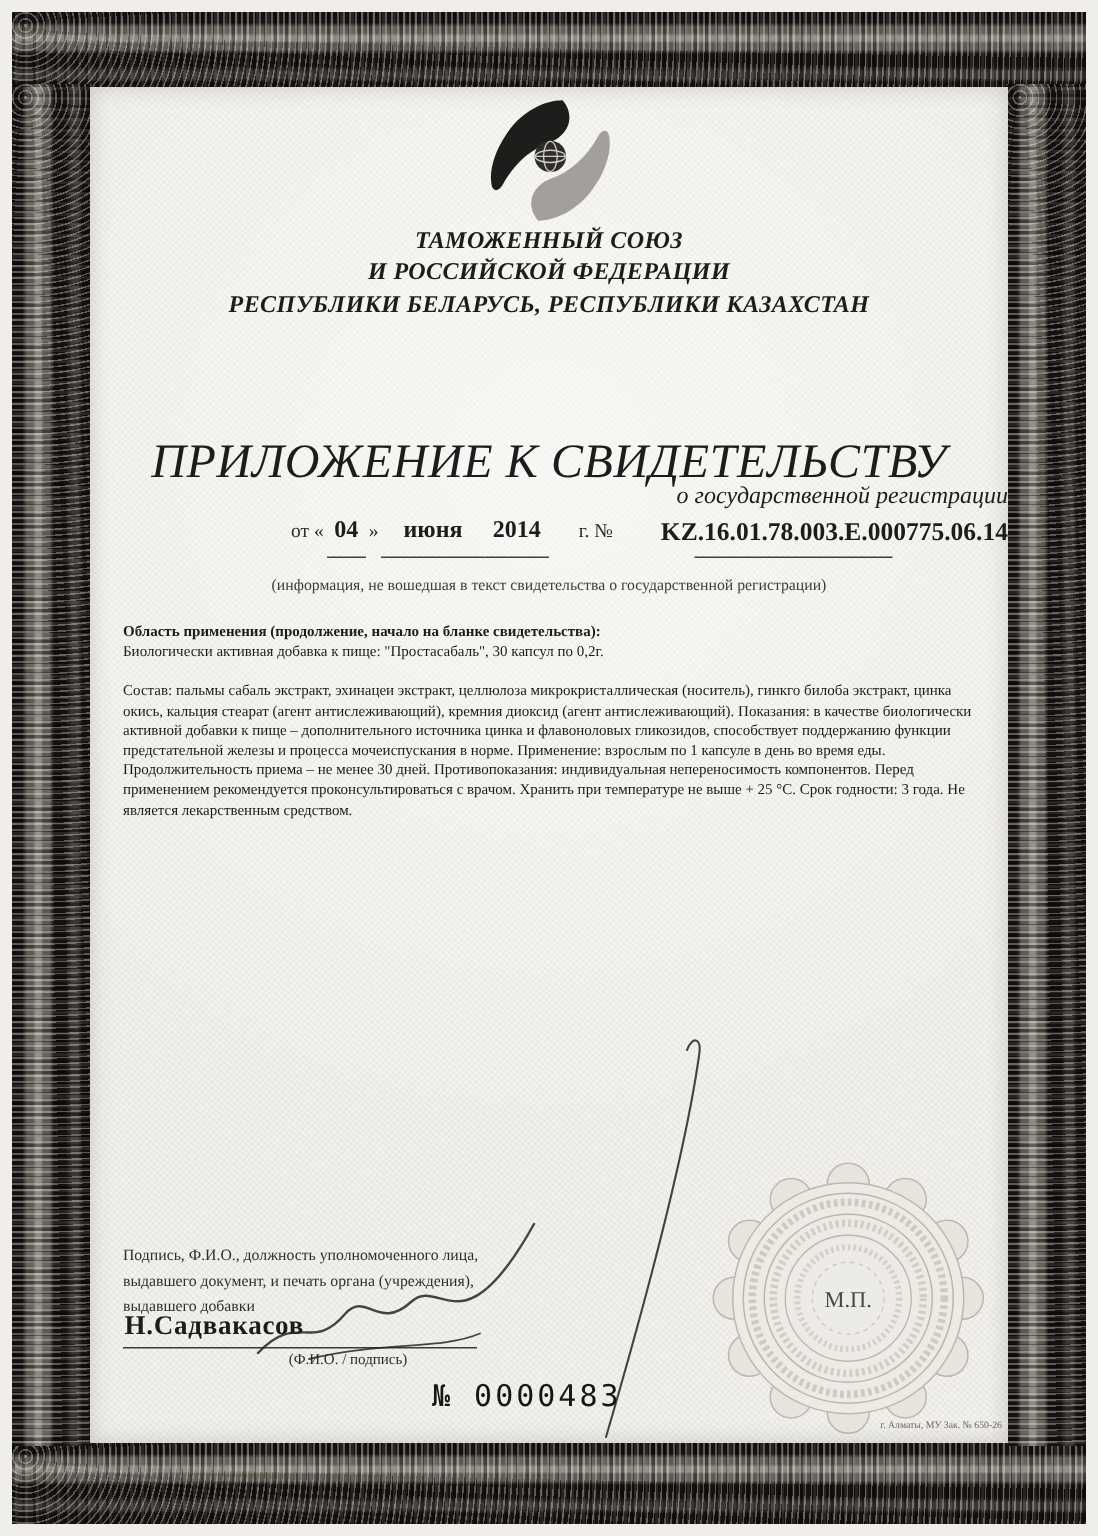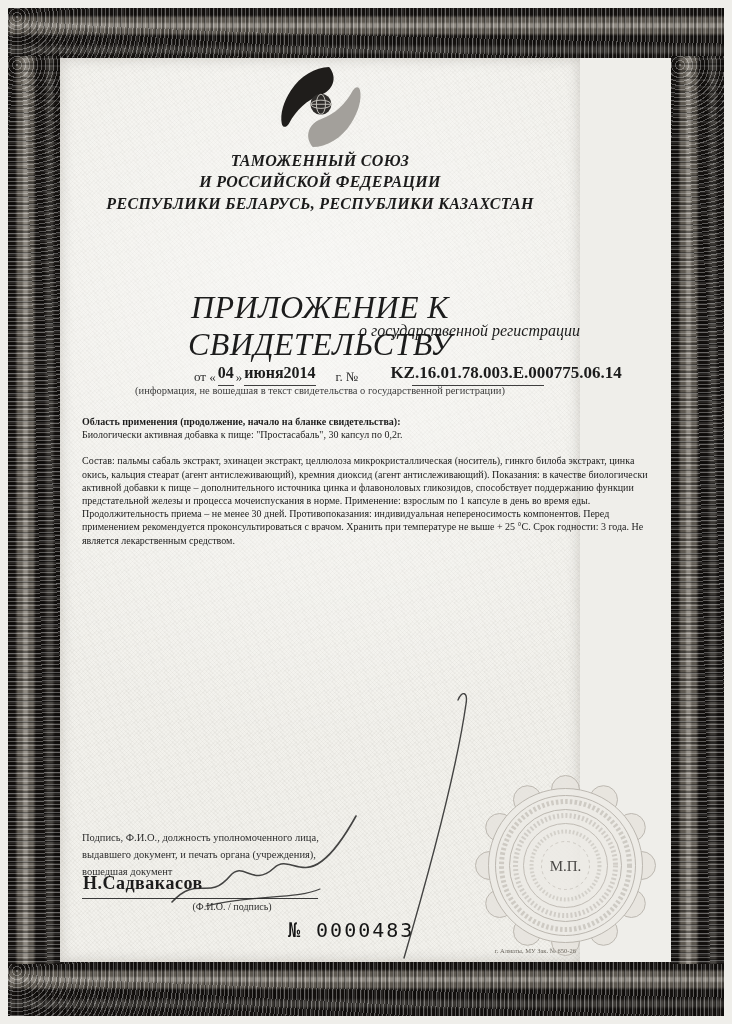--- a/index.html
+++ b/index.html
@@ -27,21 +27,21 @@
     background-image:
       repeating-radial-gradient(circle at 9px 9px, rgba(255,255,255,.30) 0 1px, rgba(255,255,255,0) 1px 4px),
       repeating-linear-gradient(180deg, rgba(0,0,0,.30) 0 2px, rgba(255,255,255,.08) 2px 4px, rgba(0,0,0,0) 4px 7px),
       repeating-linear-gradient(90deg, #14110f 0 7px, #5d5850 10px 14px, #8d8880 16px 19px, #5d5850 21px 25px, #14110f 28px 36px, #3a3733 40px 44px, #14110f 47px 50px);
   }
   .bf-left { left:8px; }
   .bf-right { right:8px; }
 
   
   .paper {
-    position:absolute; left:60px; top:58px; width:520px; height:904px;
+    position:absolute; left:60px; top:58px; width:612px; height:904px;
     background:
       radial-gradient(circle at 50% 28%, rgba(255,255,255,.55), rgba(255,255,255,0) 62%),
       repeating-linear-gradient(43deg, rgba(110,105,95,.05) 0 1px, rgba(0,0,0,0) 1px 3px),
       repeating-linear-gradient(-47deg, rgba(110,105,95,.045) 0 1px, rgba(0,0,0,0) 1px 3px),
       #f2f1ec;
     color:#1c1c1c;
     box-shadow: inset 0 0 14px rgba(90,85,75,.25);
   }
 
   .emblem { position:absolute; left:50%; top:8px; transform:translateX(-50%); }
@@ -51,22 +51,22 @@
 
   .region-caption { position:absolute; top:220px; left:0; right:0; text-align:center;
                     font-size:10.5px; color:#3c3c3c; letter-spacing:.2px; }
 
   .title { position:absolute; top:231px; left:0; right:0; text-align:center;
            font-size:32px; font-weight:normal; font-style:italic; letter-spacing:.4px; }
 
   .subtitle { position:absolute; top:264px; left:0; right:0; text-align:right;
               font-size:16px; font-weight:normal; font-style:italic; }
 
-  .date-row { position:absolute; top:302px; left:132px; right:0; height:26px;
-              display:flex; align-items:flex-end; white-space:nowrap; }
+  .date-row { position:absolute; top:288px; left:132px; right:0; height:26px;
+              display:flex; white-space:nowrap; }
   .date-row .pre { font-size:13px; color:#2a2a2a; padding:0 2px 1px 2px; }
   .date-row .cell { display:inline-block; border-bottom:1.2px solid #3f3f3f;
                     text-align:center; }
   .date-row .val { display:block; font-weight:bold; font-size:16px; line-height:1;
                    padding-bottom:4px; }
   .cell.day { width:56px; }
   .cell.month { width:148px; }
   .cell.year { width:92px; margin-right:18px; }
   .cell.number { border-bottom:none; position:relative;margin-left:30px; }
   .cell.number::after { content:""; position:absolute; left:22px; bottom:0; width:132px;
@@ -152,21 +152,21 @@
 
     <div class="body-text">
       <p class="scope">Область применения (продолжение, начало на бланке свидетельства):</p>
       <p class="product">Биологически активная добавка к пище: "Простасабаль", 30 капсул по 0,2г.</p>
       <p class="para">Состав: пальмы сабаль экстракт, эхинацеи экстракт, целлюлоза микрокристаллическая (носитель), гинкго билоба экстракт, цинка окись, кальция стеарат (агент антислеживающий), кремния диоксид (агент антислеживающий). Показания: в качестве биологически активной добавки к пище – дополнительного источника цинка и флавоноловых гликозидов, способствует поддержанию функции предстательной железы и процесса мочеиспускания в норме. Применение: взрослым по 1 капсуле в день во время еды. Продолжительность приема – не менее 30 дней. Противопоказания: индивидуальная непереносимость компонентов. Перед применением рекомендуется проконсультироваться с врачом. Хранить при температуре не выше + 25 °С. Срок годности: 3 года. Не является лекарственным средством.</p>
     </div>
 
     <div class="sig-caption">
       <div>Подпись, Ф.И.О., должность уполномоченного лица,</div>
       <div>выдавшего документ, и печать органа (учреждения),</div>
-      <div>вошедшая документ</div>
+      <div>выдавшего добавки</div>
     </div>
     <div class="signer-name">Н.Садвакасов</div>
     <div class="sig-line"></div>
     <div class="fio-caption">(Ф.И.О. / подпись)</div>
 
     <svg class="sig-strokes" width="612" height="904" viewBox="0 0 612 904">
       <g fill="none" stroke="#262626" stroke-width="1.6" stroke-linecap="round" opacity=".85">
         <path d="M112,844 C138,816 148,844 170,818 C184,802 192,830 214,810 C228,797 240,820 262,803 C274,794 286,776 296,758"></path>
         <path d="M146,848 C196,836 234,842 260,831" stroke-width="1.2"></path>
         <path d="M344,900 C368,818 396,716 406,646 C408,634 402,632 398,642" stroke-width="1.4"></path>

